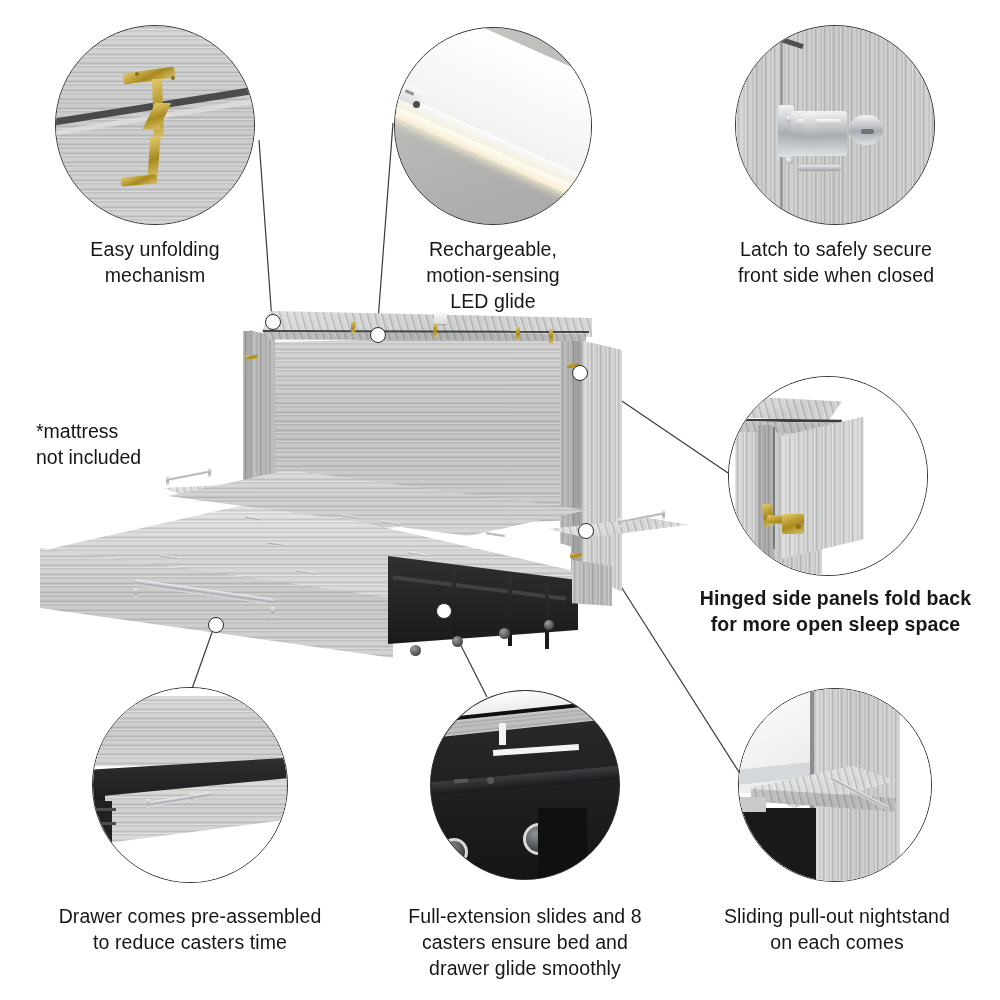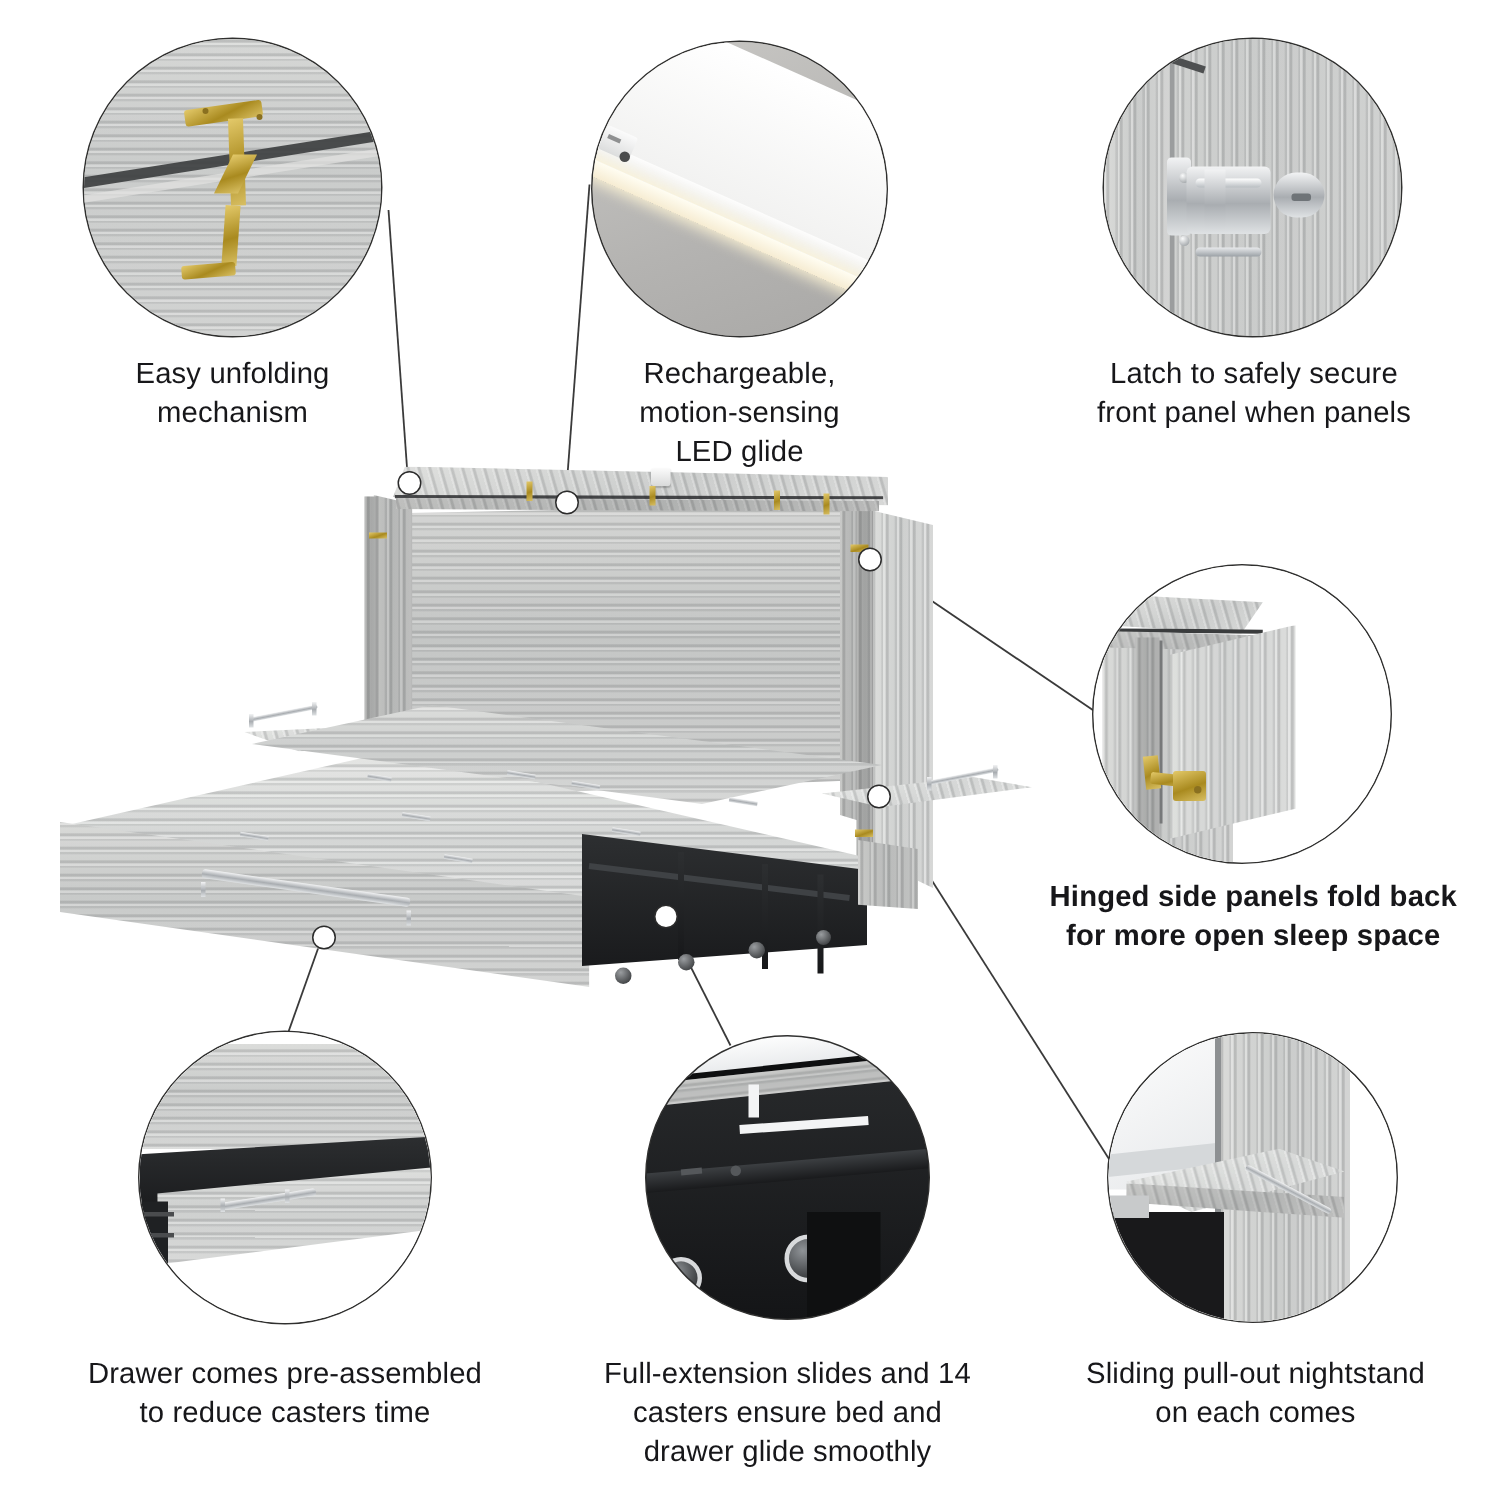--- a/index.html
+++ b/index.html
@@ -201,20 +201,22 @@
                 clip-path:polygon(0 0,100% 6px,100% 100%,0 94%);"></div>
   </div>
 
   <div class="dot" style="left:265px;top:314px;width:14px;height:14px;"></div>
   <div class="dot" style="left:370px;top:327px;width:14px;height:14px;"></div>
   <div class="dot" style="left:572px;top:365px;width:14px;height:14px;"></div>
   <div class="dot" style="left:578px;top:523px;width:14px;height:14px;"></div>
   <div class="dot" style="left:208px;top:617px;width:14px;height:14px;"></div>
   <div class="dot" style="left:436px;top:603px;width:14px;height:14px;"></div>
 
+  <div class="note" style="left:36px;top:418px;width:200px;">*mattress
+not included</div>
 
   <div class="callout">
     <div class="c-circle" style="left:55px;top:25px;width:200px;height:200px;">
       <div style="position:absolute;inset:-20%;" class="wood-h"></div>
       <div style="position:absolute;left:-10%;top:38%;width:130%;height:7px;background:#3b3d3e;transform:rotate(-9deg);opacity:.9;"></div>
       <div style="position:absolute;left:-10%;top:44%;width:130%;height:5px;background:#e2e3e1;transform:rotate(-9deg);opacity:.7;"></div>
 
       <div class="gold" style="position:absolute;left:34%;top:22%;width:52px;height:11px;border-radius:2px;transform:rotate(-8deg);"></div>
       <div class="gold" style="position:absolute;left:49%;top:27%;width:10px;height:58px;transform:rotate(-2deg);"></div>
       <div class="gold" style="position:absolute;left:47%;top:39%;width:16px;height:26px;transform:skewX(-26deg);"></div>
@@ -259,21 +261,21 @@
 
       <div class="silver" style="position:absolute;left:28%;top:43%;width:56px;height:45px;border-radius:4px;"></div>
       <div style="position:absolute;left:31%;top:47%;width:44px;height:6px;border-radius:3px;background:linear-gradient(180deg,#ffffff,#b9bec2);"></div>
       <div style="position:absolute;left:31%;top:70%;width:44px;height:6px;border-radius:3px;background:linear-gradient(180deg,#e8eaec,#9ba1a6);"></div>
       <div class="silver" style="position:absolute;left:34%;top:44%;width:14px;height:43px;"></div>
 
       <div class="silver" style="position:absolute;left:57%;top:45%;width:34px;height:30px;border-radius:16px;"></div>
       <div style="position:absolute;left:63%;top:52%;width:13px;height:5px;border-radius:2px;background:#6f7478;"></div>
     </div>
     <div class="c-caption" style="left:706px;top:236px;width:260px;">Latch to safely secure
-front panel when panels</div>
+front side when closed</div>
   </div>
 
   <div class="callout">
     <div class="c-circle" style="left:728px;top:376px;width:200px;height:200px;background:#ffffff;">
       <div style="position:absolute;inset:0;background:#ffffff;"></div>
 
       <div class="wood-v" style="position:absolute;left:3%;top:26%;width:44%;height:74%;"></div>
 
       <div class="wood-d" style="position:absolute;left:5%;top:10%;width:52%;height:13%;clip-path:polygon(14% 0,100% 18%,86% 100%,0 78%);"></div>
       <div style="position:absolute;left:5%;top:21%;width:52%;height:4px;background:#3a3c3d;clip-path:polygon(0 0,100% 30%,100% 100%,0 70%);"></div>
@@ -327,21 +329,21 @@
       <div style="position:absolute;left:33%;top:30%;width:46%;height:6px;background:#f3f4f5;transform:rotate(-4deg);"></div>
 
       <div style="position:absolute;left:-4%;top:44%;width:110%;height:13px;background:linear-gradient(180deg,#3c3f42,#191a1c);transform:rotate(-5deg);"></div>
       <div style="position:absolute;left:12%;top:47%;width:14px;height:4px;background:#55585b;transform:rotate(-5deg);"></div>
       <div style="position:absolute;left:30%;top:46%;width:7px;height:7px;border-radius:50%;background:#55585b;"></div>
 
       <div style="position:absolute;left:49%;top:70%;width:26px;height:26px;border-radius:50%;background:radial-gradient(circle at 35% 30%,#8f9397,#1d1f21);border:3px solid #d8dadc;"></div>
       <div style="position:absolute;left:5%;top:78%;width:22px;height:22px;border-radius:50%;background:radial-gradient(circle at 35% 30%,#8f9397,#1d1f21);border:3px solid #d8dadc;"></div>
       <div style="position:absolute;left:57%;top:62%;width:26%;height:38%;background:#0f1011;"></div>
     </div>
-    <div class="c-caption" style="left:390px;top:903px;width:270px;">Full-extension slides and 14
+    <div class="c-caption" style="left:390px;top:903px;width:270px;">Full-extension slides and 8
 casters ensure bed and
 drawer glide smoothly</div>
   </div>
 
   <div class="callout">
     <div class="c-circle" style="left:738px;top:688px;width:194px;height:194px;background:#ffffff;">
       <div style="position:absolute;inset:0;background:#ffffff;"></div>
 
       <div style="position:absolute;left:-4%;top:-4%;width:44%;height:58%;background:linear-gradient(150deg,#ffffff,#e6e8ea);"></div>
       <div style="position:absolute;left:-4%;top:40%;width:44%;height:8%;background:#d5d8da;transform:rotate(-6deg);"></div>

